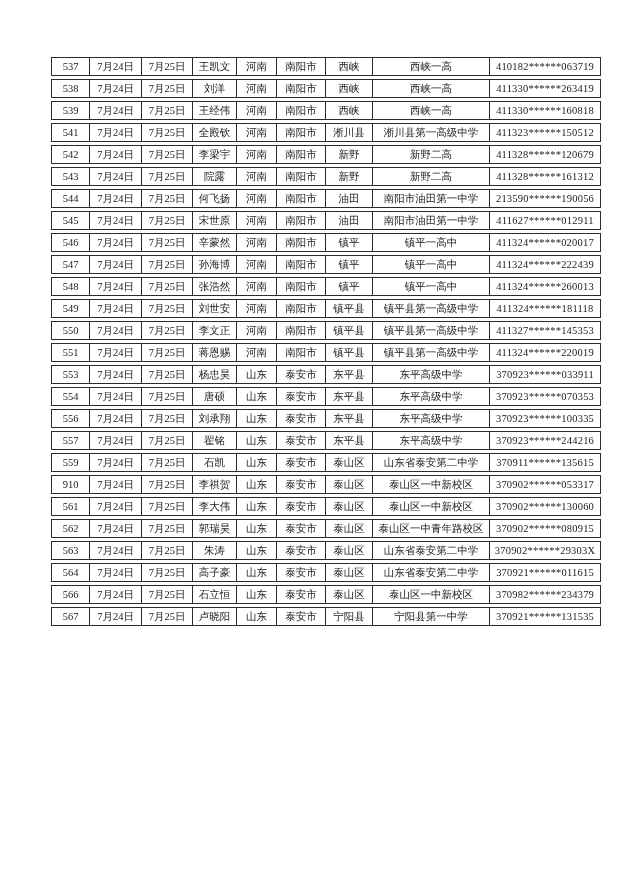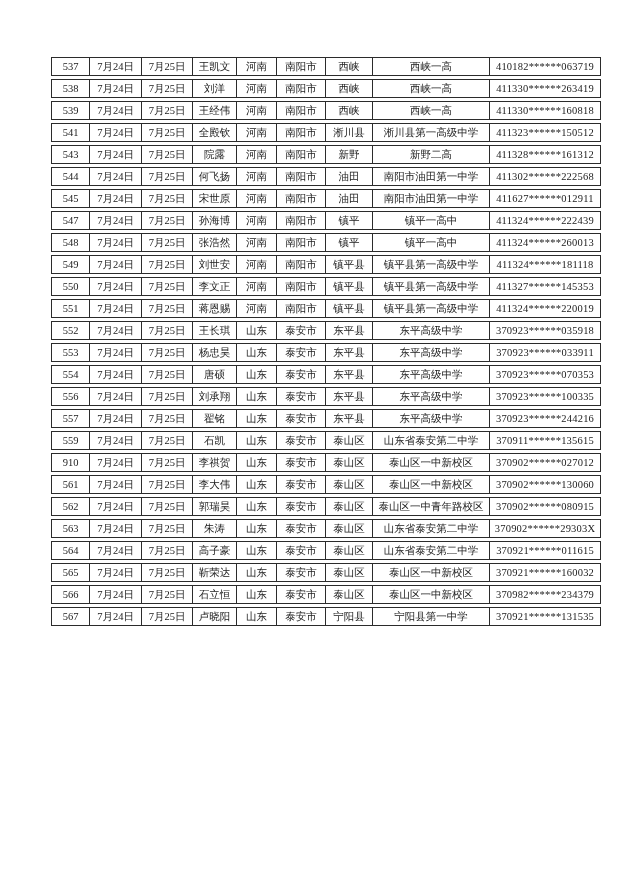--- a/index.html
+++ b/index.html
@@ -115,53 +115,75 @@
           <td class="c1">7月24日</td>
           <td class="c2">7月25日</td>
           <td class="c3">全殿钦</td>
           <td class="c4">河南</td>
           <td class="c5">南阳市</td>
           <td class="c6">淅川县</td>
           <td class="c7">淅川县第一高级中学</td>
           <td class="c8">411323******150512</td>
         </tr>
         <tr>
+          <td class="c0">542</td>
+          <td class="c1">7月24日</td>
+          <td class="c2">7月25日</td>
+          <td class="c3">李梁宇</td>
+          <td class="c4">河南</td>
+          <td class="c5">南阳市</td>
+          <td class="c6">新野</td>
+          <td class="c7">新野二高</td>
+          <td class="c8">411328******120679</td>
+        </tr>
+        <tr>
           <td class="c0">543</td>
           <td class="c1">7月24日</td>
           <td class="c2">7月25日</td>
           <td class="c3">院露</td>
           <td class="c4">河南</td>
           <td class="c5">南阳市</td>
           <td class="c6">新野</td>
           <td class="c7">新野二高</td>
           <td class="c8">411328******161312</td>
         </tr>
         <tr>
           <td class="c0">544</td>
           <td class="c1">7月24日</td>
           <td class="c2">7月25日</td>
           <td class="c3">何飞扬</td>
           <td class="c4">河南</td>
           <td class="c5">南阳市</td>
           <td class="c6">油田</td>
           <td class="c7">南阳市油田第一中学</td>
-          <td class="c8">411302******222568</td>
+          <td class="c8">213590******190056</td>
         </tr>
         <tr>
           <td class="c0">545</td>
           <td class="c1">7月24日</td>
           <td class="c2">7月25日</td>
           <td class="c3">宋世原</td>
           <td class="c4">河南</td>
           <td class="c5">南阳市</td>
           <td class="c6">油田</td>
           <td class="c7">南阳市油田第一中学</td>
           <td class="c8">411627******012911</td>
         </tr>
         <tr>
+          <td class="c0">546</td>
+          <td class="c1">7月24日</td>
+          <td class="c2">7月25日</td>
+          <td class="c3">辛蒙然</td>
+          <td class="c4">河南</td>
+          <td class="c5">南阳市</td>
+          <td class="c6">镇平</td>
+          <td class="c7">镇平一高中</td>
+          <td class="c8">411324******020017</td>
+        </tr>
+        <tr>
           <td class="c0">547</td>
           <td class="c1">7月24日</td>
           <td class="c2">7月25日</td>
           <td class="c3">孙海博</td>
           <td class="c4">河南</td>
           <td class="c5">南阳市</td>
           <td class="c6">镇平</td>
           <td class="c7">镇平一高中</td>
           <td class="c8">411324******222439</td>
         </tr>
@@ -203,31 +225,20 @@
           <td class="c1">7月24日</td>
           <td class="c2">7月25日</td>
           <td class="c3">蒋恩赐</td>
           <td class="c4">河南</td>
           <td class="c5">南阳市</td>
           <td class="c6">镇平县</td>
           <td class="c7">镇平县第一高级中学</td>
           <td class="c8">411324******220019</td>
         </tr>
         <tr>
-          <td class="c0">552</td>
-          <td class="c1">7月24日</td>
-          <td class="c2">7月25日</td>
-          <td class="c3">王长琪</td>
-          <td class="c4">山东</td>
-          <td class="c5">泰安市</td>
-          <td class="c6">东平县</td>
-          <td class="c7">东平高级中学</td>
-          <td class="c8">370923******035918</td>
-        </tr>
-        <tr>
           <td class="c0">553</td>
           <td class="c1">7月24日</td>
           <td class="c2">7月25日</td>
           <td class="c3">杨忠昊</td>
           <td class="c4">山东</td>
           <td class="c5">泰安市</td>
           <td class="c6">东平县</td>
           <td class="c7">东平高级中学</td>
           <td class="c8">370923******033911</td>
         </tr>
@@ -277,21 +288,21 @@
         </tr>
         <tr>
           <td class="c0">910</td>
           <td class="c1">7月24日</td>
           <td class="c2">7月25日</td>
           <td class="c3">李祺贺</td>
           <td class="c4">山东</td>
           <td class="c5">泰安市</td>
           <td class="c6">泰山区</td>
           <td class="c7">泰山区一中新校区</td>
-          <td class="c8">370902******027012</td>
+          <td class="c8">370902******053317</td>
         </tr>
         <tr>
           <td class="c0">561</td>
           <td class="c1">7月24日</td>
           <td class="c2">7月25日</td>
           <td class="c3">李大伟</td>
           <td class="c4">山东</td>
           <td class="c5">泰安市</td>
           <td class="c6">泰山区</td>
           <td class="c7">泰山区一中新校区</td>
@@ -322,31 +333,20 @@
         <tr>
           <td class="c0">564</td>
           <td class="c1">7月24日</td>
           <td class="c2">7月25日</td>
           <td class="c3">高子豪</td>
           <td class="c4">山东</td>
           <td class="c5">泰安市</td>
           <td class="c6">泰山区</td>
           <td class="c7">山东省泰安第二中学</td>
           <td class="c8">370921******011615</td>
-        </tr>
-        <tr>
-          <td class="c0">565</td>
-          <td class="c1">7月24日</td>
-          <td class="c2">7月25日</td>
-          <td class="c3">靳荣达</td>
-          <td class="c4">山东</td>
-          <td class="c5">泰安市</td>
-          <td class="c6">泰山区</td>
-          <td class="c7">泰山区一中新校区</td>
-          <td class="c8">370921******160032</td>
         </tr>
         <tr>
           <td class="c0">566</td>
           <td class="c1">7月24日</td>
           <td class="c2">7月25日</td>
           <td class="c3">石立恒</td>
           <td class="c4">山东</td>
           <td class="c5">泰安市</td>
           <td class="c6">泰山区</td>
           <td class="c7">泰山区一中新校区</td>

